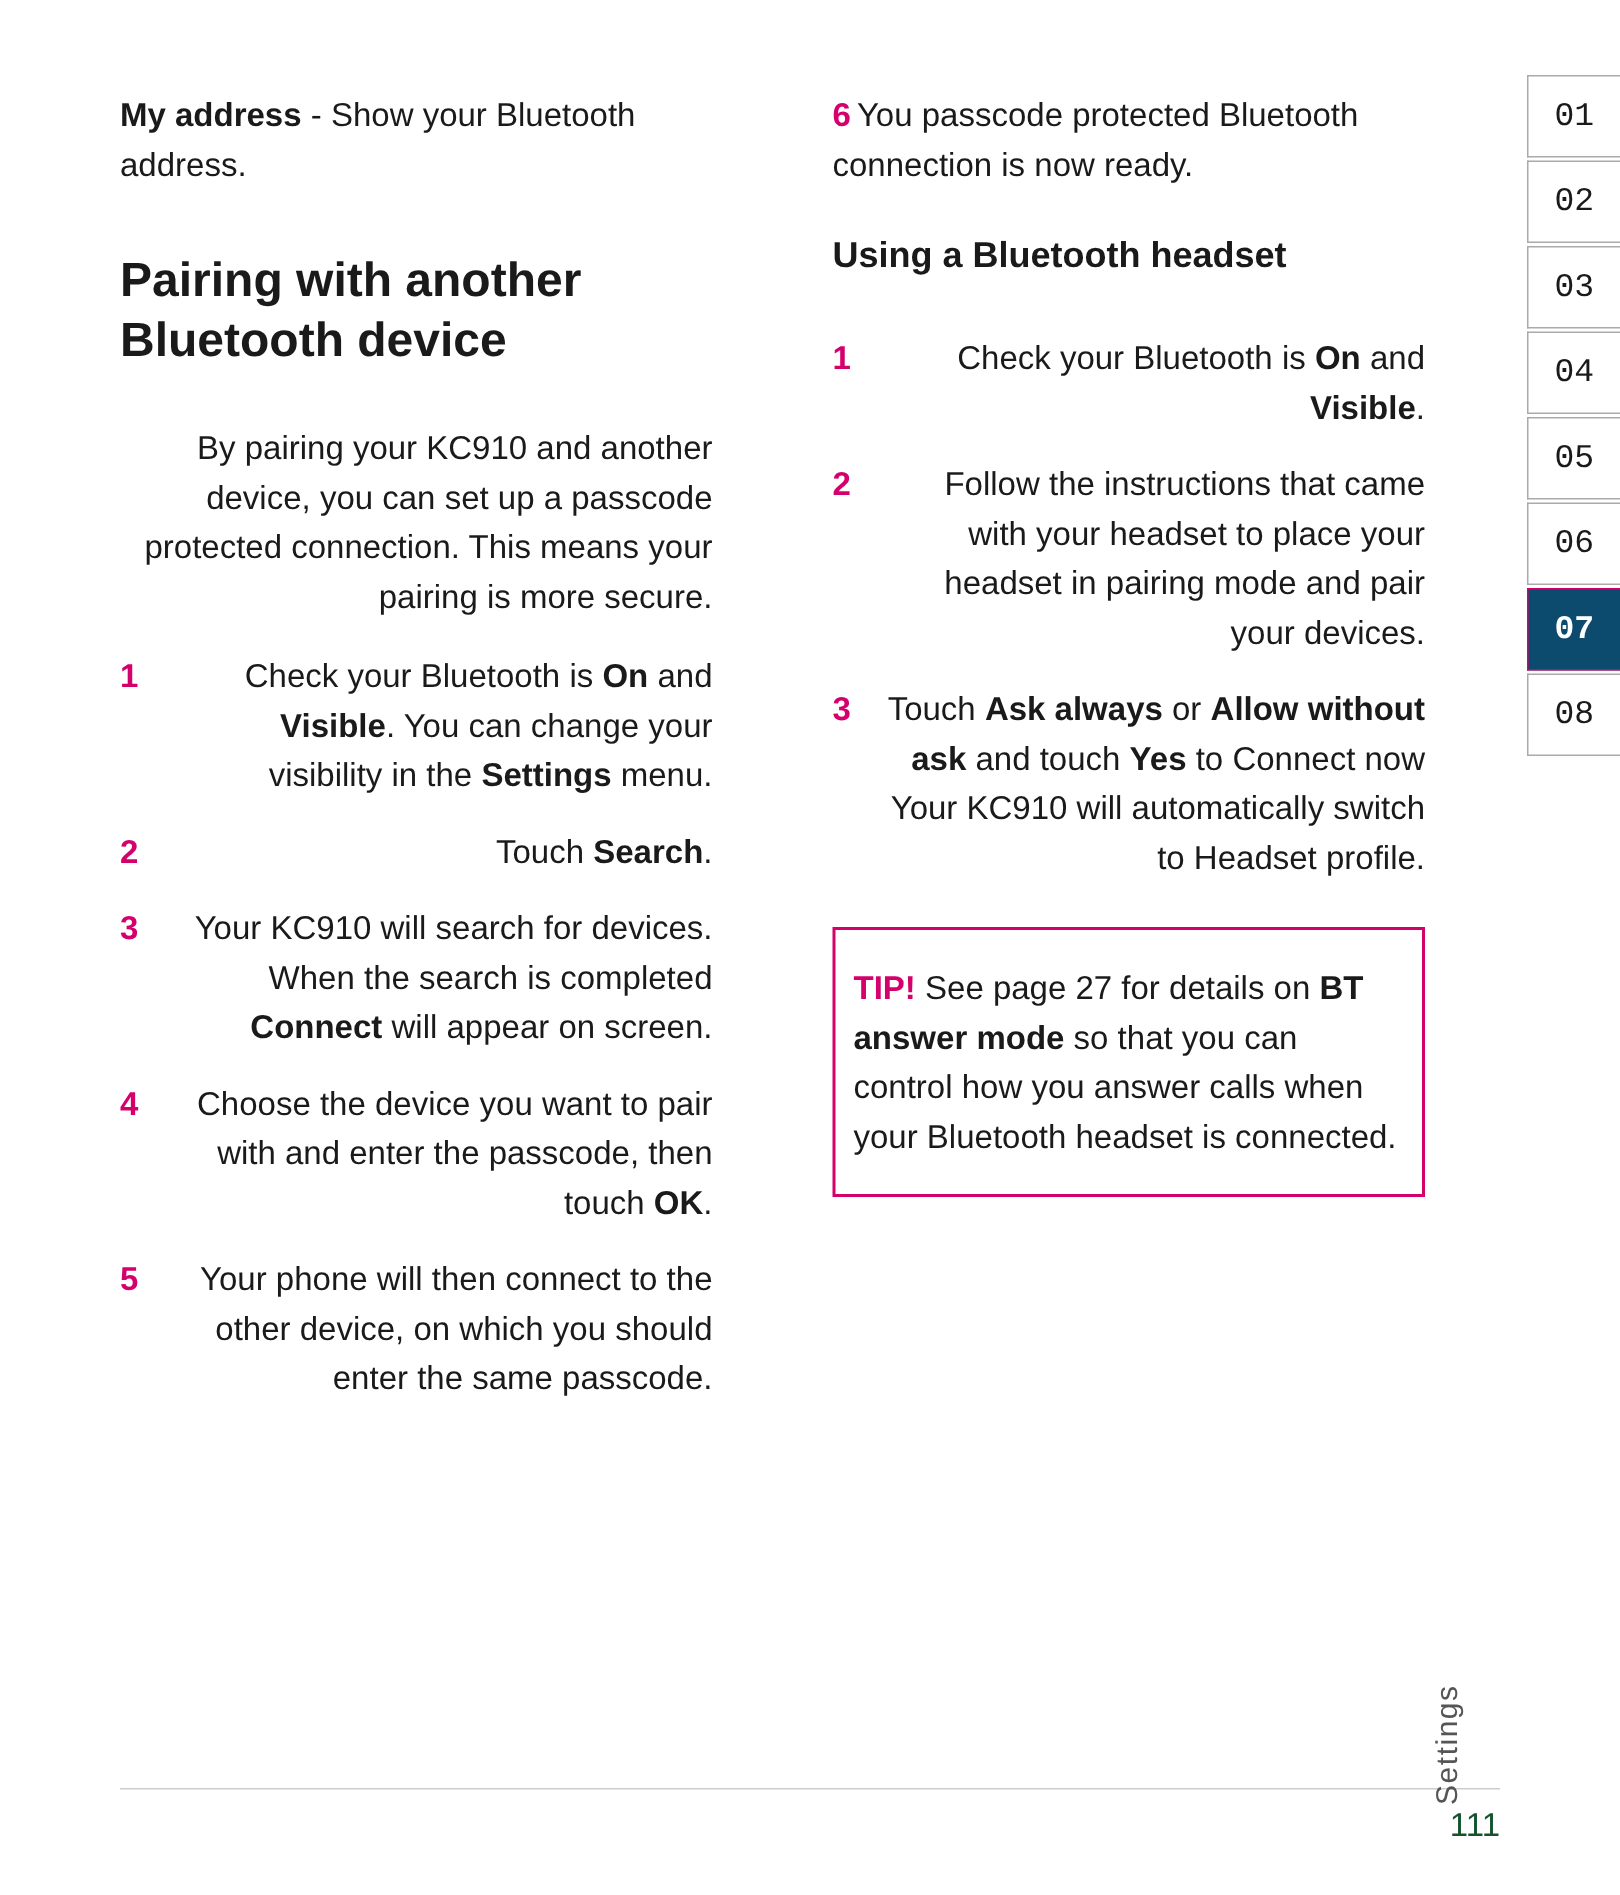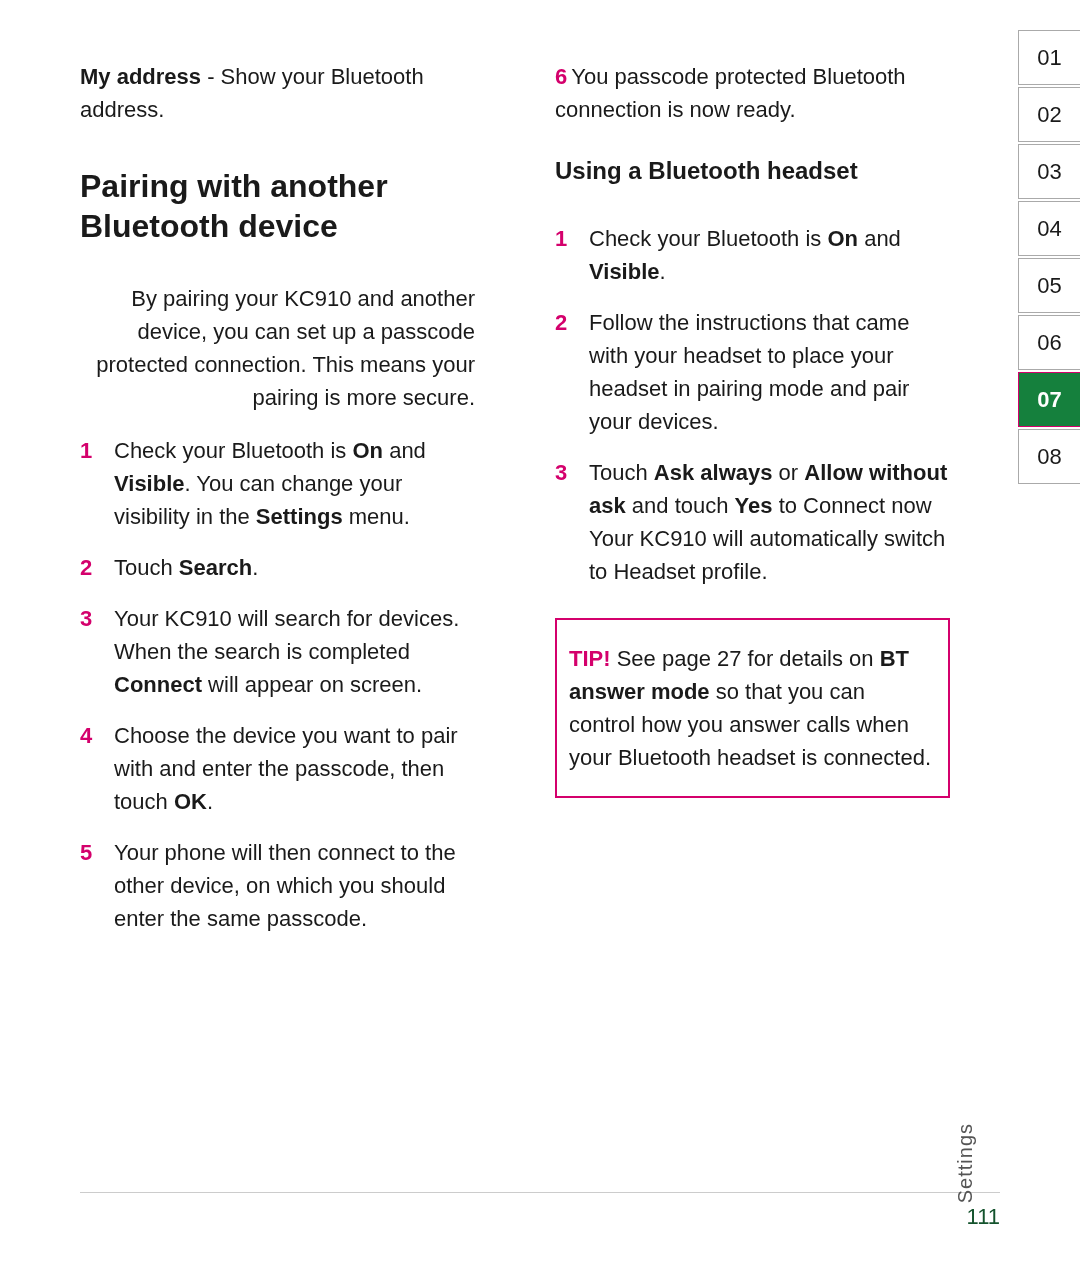--- a/index.html
+++ b/index.html
@@ -85,20 +85,21 @@
     .numbered-list li .num {
       font-weight: 700;
       color: #d4006c;
       min-width: 28px;
       margin-right: 6px;
       flex-shrink: 0;
     }
 
     .list-text {
       flex: 1;
+      text-align: right;
     }
 
     .bold { font-weight: 700; }
 
     .tip-box {
       border: 2px solid #d4006c;
       padding: 22px 12px;
       margin-top: 30px;
       font-size: 22px;
       line-height: 1.5;
@@ -107,22 +108,23 @@
     .tip-label {
       font-weight: 700;
       color: #d4006c;
     }
 
     .right-sidebar {
       width: 80px;
       display: flex;
       flex-direction: column;
       align-items: flex-end;
-      padding-top: 30px;
+      padding-top: 50px;
       position: relative;
+      font-family: Liberation Mono, monospace;
     }
 
     .chapter-tabs {
       display: flex;
       flex-direction: column;
       gap: 0;
     }
 
     .chapter-tab {
       width: 62px;
@@ -133,21 +135,21 @@
       align-items: center;
       justify-content: center;
       font-size: 22px;
       font-weight: 400;
       color: #1a1a1a;
       background: #fff;
       margin-bottom: 2px;
     }
 
     .chapter-tab.active {
-      background: #15803d;
+      background: #0c4a6e;
       color: #fff;
       border-color: #d4006c;
       font-weight: 700;
     }
 
     .settings-label {
       font-size: 20px;
       color: #555;
       writing-mode: vertical-rl;
       transform: rotate(180deg);

